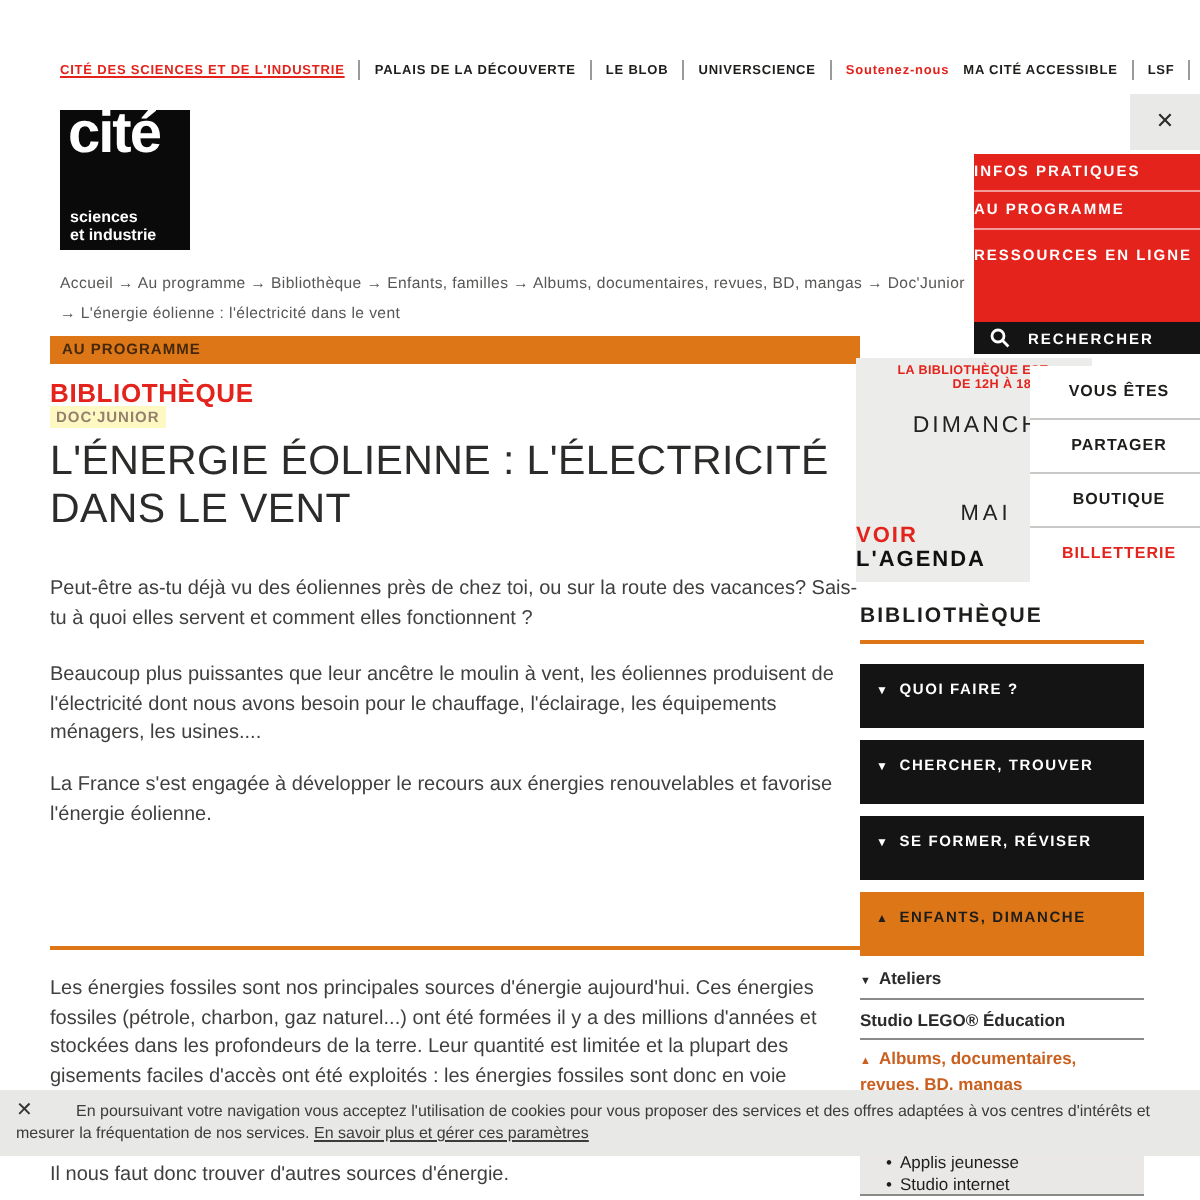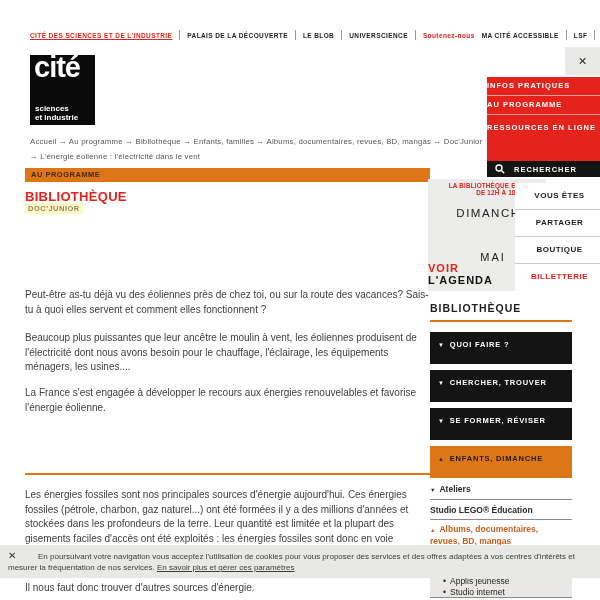--- a/index.html
+++ b/index.html
@@ -169,20 +169,21 @@
   <div class="abs actions">
     <div class="act">VOUS ÊTES</div>
     <div class="act">PARTAGER</div>
     <div class="act">BOUTIQUE</div>
     <div class="act red">BILLETTERIE</div>
   </div>
 
   <div class="abs kickerbar">AU PROGRAMME</div>
   <div class="abs category">BIBLIOTHÈQUE</div>
   <div class="abs tagchip">DOC'JUNIOR</div>
+  <h1 class="abs title">L'ÉNERGIE ÉOLIENNE : L'ÉLECTRICITÉ DANS LE VENT</h1>
 
   <p class="abs para" style="top:288px">Peut-être as-tu déjà vu des éoliennes près de chez toi, ou sur la route des vacances? Sais-tu à quoi elles servent et comment elles fonctionnent ?</p>
   <p class="abs para" style="top:331px">Beaucoup plus puissantes que leur ancêtre le moulin à vent, les éoliennes produisent de l'électricité dont nous avons besoin pour le chauffage, l'éclairage, les équipements ménagers, les usines....</p>
   <p class="abs para" style="top:386px">La France s'est engagée à développer le recours aux énergies renouvelables et favorise l'énergie éolienne.</p>
 
   <div class="abs rule-orange-main"></div>
   <p class="abs para" style="top:488px">Les énergies fossiles sont nos principales sources d'énergie aujourd'hui. Ces énergies fossiles (pétrole, charbon, gaz naturel...) ont été formées il y a des millions d'années et stockées dans les profondeurs de la terre. Leur quantité est limitée et la plupart des gisements faciles d'accès ont été exploités : les énergies fossiles sont donc en voie</p>
   <p class="abs para" style="top:581px">Il nous faut donc trouver d'autres sources d'énergie.</p>
 
   <div class="abs sb-title">BIBLIOTHÈQUE</div>

